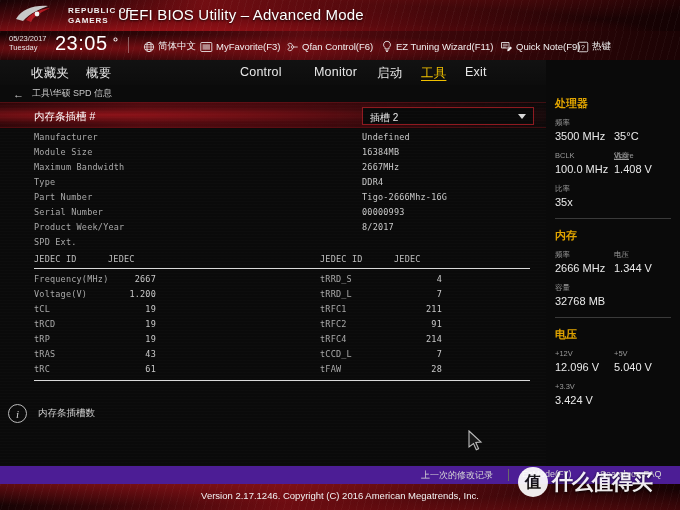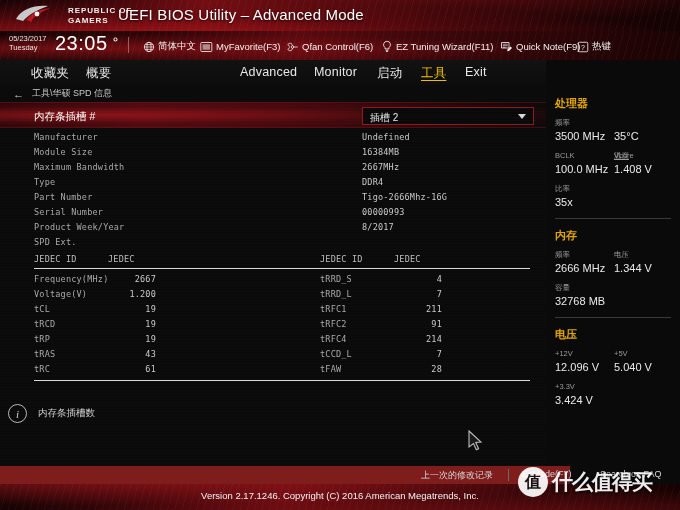--- a/index.html
+++ b/index.html
@@ -164,22 +164,22 @@
       linear-gradient(90deg,#170304 0%, #3b0609 20%, #680c11 42%, #40070a 66%, #160203 100%);
     overflow:hidden;
   }
   #footer:after{
     content:""; position:absolute; inset:0;
     background:repeating-linear-gradient(105deg, rgba(255,255,255,.03) 0 1px, rgba(0,0,0,0) 1px 7px);
   }
   #ver{ position:absolute; left:0; top:6px; width:680px; text-align:center;
         font-size:9.5px; color:#f2f2f2; }
   #fbar{
-    position:absolute; left:0; top:466px; width:570px; height:18px;
-    background:#7f1d1d;
+    position:absolute; left:0; top:466px; width:680px; height:18px;
+    background:#4c1d95;
   }
   .f-item{ position:absolute; top:3px; font-size:9px; color:#d6d6d6; cursor:pointer; white-space:nowrap;}
   .f-sep{ position:absolute; top:3px; width:1px; height:12px; background:#6a6a6a; }
 
   
   #cursor{ position:absolute; left:468px; top:430px; width:16px; height:22px; pointer-events:none; }
 
   
   #wm{ position:absolute; left:518px; top:462px; width:160px; height:40px;
        display:flex; align-items:center; gap:4px; pointer-events:none; opacity:.92;}
@@ -266,21 +266,21 @@
       <rect x="2.5" y="2.5" width="19" height="19" rx="2" fill="none" stroke="#f0f0f0" stroke-width="1.7"></rect>
       <text x="12" y="17" font-size="14" fill="#f0f0f0" text-anchor="middle" font-family="Liberation Sans, sans-serif">?</text>
     </svg>
     <span>热键</span>
   </div>
 </div>
 
 <div id="nav">
   <div class="nav-item" style="left:31px">收藏夹</div>
   <div class="nav-item" style="left:86px">概要</div>
-  <div class="nav-item" style="left:240px">Advanced</div>
+  <div class="nav-item" style="left:240px">Control</div>
   <div class="nav-item" style="left:314px">Monitor</div>
   <div class="nav-item" style="left:377px">启动</div>
   <div class="nav-item active" style="left:421px">工具</div>
   <div class="nav-item" style="left:465px">Exit</div>
 </div>
 
 <div id="crumb">
   <span class="crumb-arrow">←</span>
   <span class="crumb-text">工具\华硕 SPD 信息</span>
 </div>

